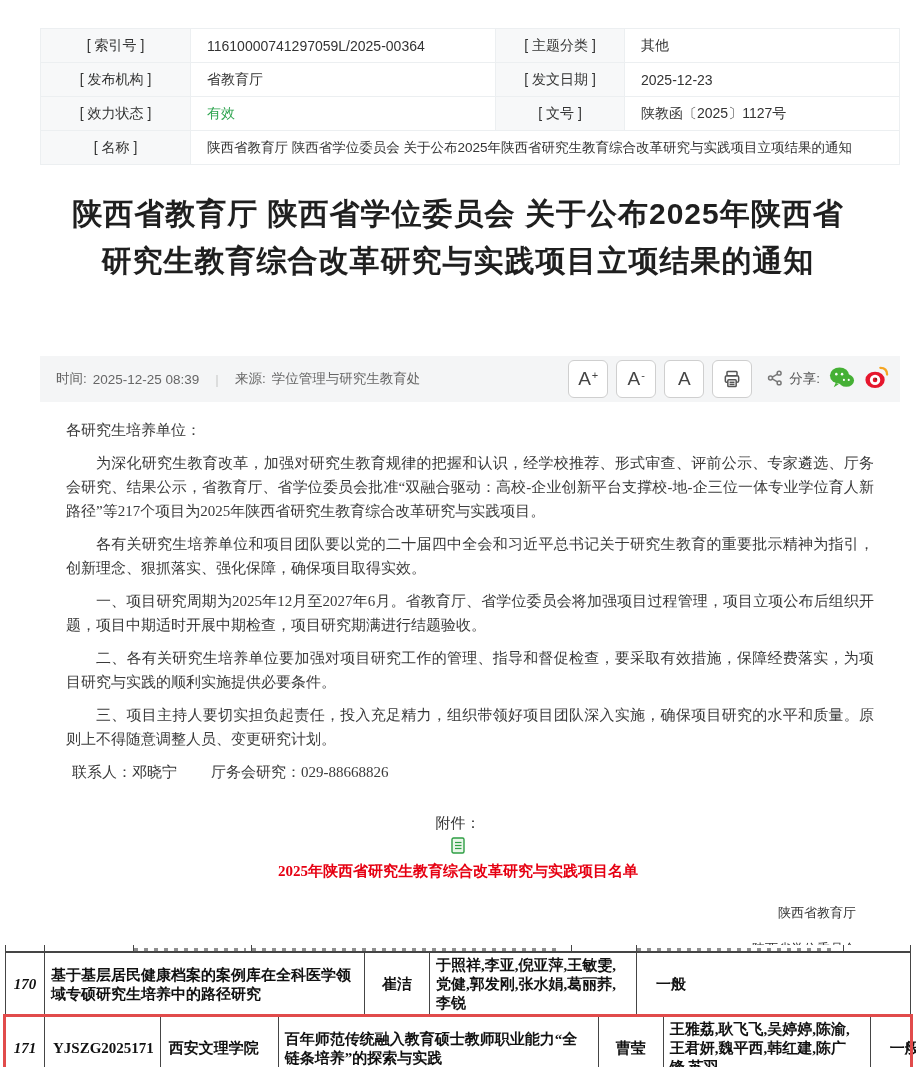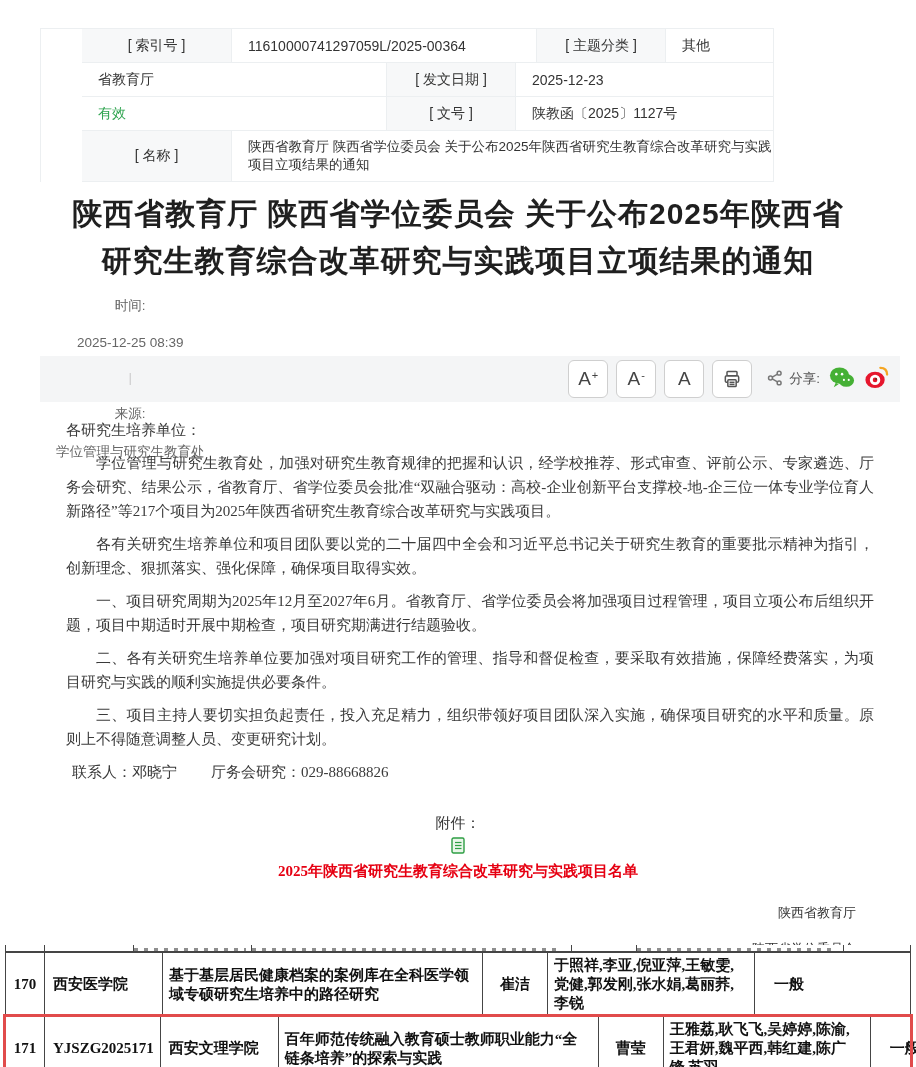--- a/index.html
+++ b/index.html
@@ -6,36 +6,36 @@
     --status-green:#2ea44f;
     --link-red:#e60012;
     --hl-red:#e14b4b;
   }
   *{box-sizing:border-box;margin:0;padding:0;}
   html,body{background:#fff;}
   body{font-family:"Liberation Sans","DejaVu Sans",sans-serif;}
   .page{position:relative;width:916px;height:1067px;background:#fff;overflow:hidden;margin:0 auto;}
 
   
-  .meta-table{position:absolute;left:40px;top:28px;width:734px;border:1px solid #eceff1;border-bottom:none;font-size:14px;color:#333;padding-left:41px;}
+  .meta-table{position:absolute;left:40px;top:28px;width:860px;border:1px solid #eceff1;border-bottom:none;font-size:14px;color:#333;}
   .mrow{display:flex;border-bottom:1px solid #eceff1;min-height:34px;align-items:stretch;}
   .mlabel{background:#f7f8f9;display:flex;align-items:center;justify-content:center;color:#333;flex:0 0 150px;border-right:1px solid #eceff1;padding:7px 4px;}
   .mlabel2{flex:0 0 130px;border-left:1px solid #eceff1;}
   .mvalue{display:flex;align-items:center;padding:7px 0 7px 16px;background:#fff;}
   .mv1{flex:0 0 304px;}
   .mv2{flex:1;}
   .mv-wide{flex:1;font-size:13.5px;}
   .status-valid{color:var(--status-green);}
 
   
   .doc-title{position:absolute;top:190px;left:70px;right:70px;text-align:center;font-size:30px;font-weight:700;line-height:47px;color:#1f1f1f;letter-spacing:1px;}
 
   
   .info-bar{position:absolute;left:40px;top:356px;width:860px;height:46px;background:#f4f5f6;display:flex;align-items:center;padding:0 10px 0 16px;font-size:13.5px;color:#666;}
-  .info-left{display:flex;align-items:center;gap:20px;white-space:nowrap;flex-direction:column;}
+  .info-left{display:flex;align-items:center;gap:6px;white-space:nowrap;}
   .info-sep{color:#ccc;margin:0 10px;}
   .info-right{margin-left:auto;display:flex;align-items:center;gap:8px;}
   .fbtn{width:40px;height:38px;border:1px solid #cfcfcf;border-radius:6px;background:#fff;display:flex;align-items:center;justify-content:center;font-size:19px;color:#444;cursor:pointer;font-family:"Liberation Sans",sans-serif;}
   .fbtn sup{font-size:11px;line-height:1;margin-left:1px;margin-top:-8px;}
   .share-wrap{display:flex;align-items:center;gap:5px;margin-left:6px;color:#555;font-size:13.5px;}
   .icon-btn svg{display:block;}
 
   
   .content-flow{position:absolute;left:42px;right:42px;top:418px;font-family:"Liberation Serif","DejaVu Serif",serif;font-size:15px;color:#3a3a3a;}
   .para{line-height:24px;margin-bottom:9px;text-align:justify;margin-left:24px;}
@@ -50,21 +50,21 @@
 
   
   .signature{margin-top:14px;text-align:right;padding-right:18px;font-size:13px;color:#333;}
   .signature div{line-height:36px;}
 
   
   .ptable{position:absolute;left:5px;top:945px;width:906px;border-left:1px solid #454545;border-right:1px solid #454545;font-family:"Liberation Serif","DejaVu Serif",serif;font-size:15px;font-weight:700;color:#111;background:#fff;}
   .prow{display:flex;border-bottom:1px solid #454545;align-items:stretch;min-height:44px;}
   .pcell{border-right:1px solid #454545;padding:3px 6px;display:flex;align-items:center;line-height:19px;}
   .pcell:last-child{border-right:none;}
-  .c-no{flex:0 0 39px;justify-content:center;}
+  .c-no{flex:0 0 39px;justify-content:center;font-style:italic;}
   .c-code{flex:0 0 89px;padding-left:8px;}
   .c-school{flex:0 0 118px;padding-left:8px;}
   .c-title{flex:0 0 320px;text-align:left;}
   .c-leader{flex:0 0 65px;justify-content:center;}
   .c-members{flex:0 0 207px;}
   .c-type{flex:0 0 68px;justify-content:center;}
   .prow.hl{outline:3px solid var(--hl-red);outline-offset:0;position:relative;z-index:2;}
   .prow.sliver{min-height:8px;border-bottom:2px solid #454545;}
   .prow.sliver .pcell{padding:0 6px;}
   .prow.sliver .c-title,.prow.sliver .c-members,.prow.sliver .c-school{background:repeating-linear-gradient(90deg,#8f8f8f 0 4px,transparent 4px 10px) left bottom/96% 3px no-repeat;}
@@ -75,25 +75,27 @@
 <div class="page">
 
   <div class="meta-table">
     <div class="mrow">
       <div class="mlabel">[ 索引号 ]</div>
       <div class="mvalue mv1">11610000741297059L/2025-00364</div>
       <div class="mlabel mlabel2">[ 主题分类 ]</div>
       <div class="mvalue mv2">其他</div>
     </div>
     <div class="mrow">
+      <div class="mlabel">[ 发布机构 ]</div>
       <div class="mvalue mv1">省教育厅</div>
       <div class="mlabel mlabel2">[ 发文日期 ]</div>
       <div class="mvalue mv2">2025-12-23</div>
     </div>
     <div class="mrow">
+      <div class="mlabel">[ 效力状态 ]</div>
       <div class="mvalue mv1 status-valid">有效</div>
       <div class="mlabel mlabel2">[ 文号 ]</div>
       <div class="mvalue mv2">陕教函〔2025〕1127号</div>
     </div>
     <div class="mrow">
       <div class="mlabel">[ 名称 ]</div>
       <div class="mvalue mv-wide">陕西省教育厅 陕西省学位委员会 关于公布2025年陕西省研究生教育综合改革研究与实践项目立项结果的通知</div>
     </div>
   </div>
 
@@ -165,21 +167,21 @@
             <circle cx="13.6" cy="15.5" r="1" fill="#5a2d16"></circle>
           </svg>
         </span>
       </span>
     </div>
   </div>
 
   <div class="content-flow">
     <div>
         <p class="para">各研究生培养单位：</p>
-        <p class="para indent">学位管理与研究生教育处，加强对研究生教育规律的把握和认识，经学校推荐、形式审查、评前公示、专家遴选、厅务会研究、结果公示，省教育厅、省学位委员会批准“双融合驱动：高校-企业创新平台支撑校-地-企三位一体专业学位育人新路径”等217个项目为2025年陕西省研究生教育综合改革研究与实践项目。</p>
+        <p class="para indent">为深化研究生教育改革，加强对研究生教育规律的把握和认识，经学校推荐、形式审查、评前公示、专家遴选、厅务会研究、结果公示，省教育厅、省学位委员会批准“双融合驱动：高校-企业创新平台支撑校-地-企三位一体专业学位育人新路径”等217个项目为2025年陕西省研究生教育综合改革研究与实践项目。</p>
         <p class="para indent">各有关研究生培养单位和项目团队要以党的二十届四中全会和习近平总书记关于研究生教育的重要批示精神为指引，创新理念、狠抓落实、强化保障，确保项目取得实效。</p>
         <p class="para indent">一、项目研究周期为2025年12月至2027年6月。省教育厅、省学位委员会将加强项目过程管理，项目立项公布后组织开题，项目中期适时开展中期检查，项目研究期满进行结题验收。</p>
         <p class="para indent">二、各有关研究生培养单位要加强对项目研究工作的管理、指导和督促检查，要采取有效措施，保障经费落实，为项目研究与实践的顺利实施提供必要条件。</p>
         <p class="para indent">三、项目主持人要切实担负起责任，投入充足精力，组织带领好项目团队深入实施，确保项目研究的水平和质量。原则上不得随意调整人员、变更研究计划。</p>
       </div>
     <p class="contact-line">
       <span>联系人：</span><span>邓晓宁</span><span class="contact-gap"></span><span>厅务会研究：</span><span>029-88668826</span>
     </p>
 
     <div class="attachment-row">
@@ -208,21 +210,20 @@
       <div class="pcell c-code"></div>
       <div class="pcell c-school"></div>
       <div class="pcell c-title"></div>
       <div class="pcell c-leader"></div>
       <div class="pcell c-members"></div>
       <div class="pcell c-type"></div>
     </div>
     <div>
         <div class="prow">
           <div class="pcell c-no">170</div>
-          <div class="pcell c-school">西安医学院</div>
           <div class="pcell c-title">基于基层居民健康档案的案例库在全科医学领域专硕研究生培养中的路径研究</div>
           <div class="pcell c-leader">崔洁</div>
           <div class="pcell c-members">于照祥,李亚,倪亚萍,王敏雯,党健,郭发刚,张水娟,葛丽荞,李锐</div>
           <div class="pcell c-type">一般</div>
         </div>
         <div class="prow hl">
           <div class="pcell c-no">171</div>
           <div class="pcell c-code">YJSZG2025171</div>
           <div class="pcell c-school">西安文理学院</div>
           <div class="pcell c-title">百年师范传统融入教育硕士教师职业能力“全链条培养”的探索与实践</div>

